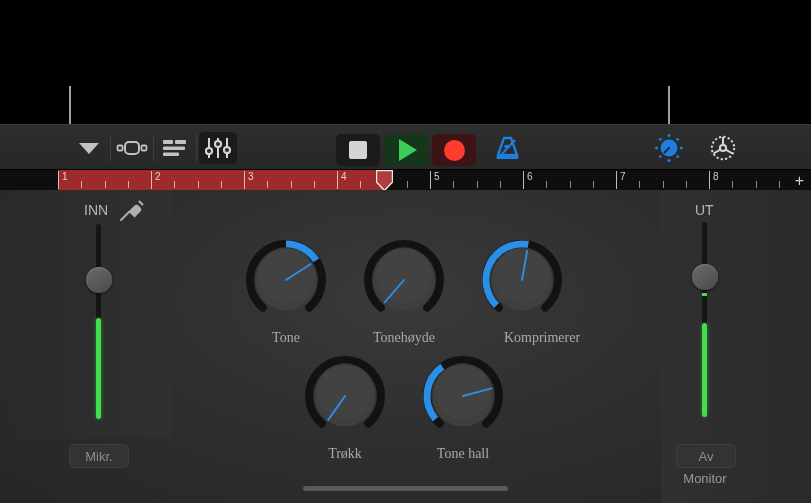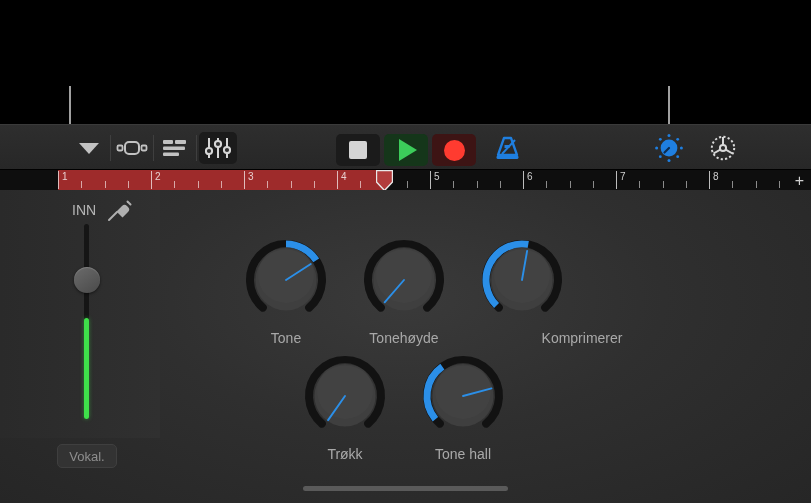--- a/index.html
+++ b/index.html
@@ -37,21 +37,21 @@
   .tick.major{top:1px;width:1px;height:18px;background:#bdbdbd;}
   .tick.major.red{background:#e0bcbc;}
   .tick.minor{top:11px;width:1px;height:7px;}
   .tick.minor.red{background:#d8a9a9;}
   #playhead{position:absolute;top:0;left:407px;width:17px;height:21px;}
   #plus{position:absolute;right:7px;top:3px;color:#d0d0d0;font-size:16px;line-height:15px;}
 
   
   #body{position:absolute;left:0;top:190px;width:811px;height:313px;
     background:radial-gradient(ellipse at 50% 35%, #3a3a3a 0%, #2f2f2f 45%, #262626 100%);}
-  #strip-left{position:absolute;left:0;top:0;width:160px;height:248px;
+  #strip-left{position:absolute;left:12px;top:0;width:160px;height:248px;
     background:linear-gradient(90deg,#2a2a2a,#303030);}
   #strip-right{position:absolute;right:0;top:0;width:150px;height:313px;
     background:linear-gradient(270deg,#2a2a2a,#303030);}
 
   .io-label{position:absolute;font-size:14px;color:#b6b6b6;}
 
   
   .fader{position:absolute;}
   .f-track{position:absolute;left:0;top:0;width:5px;border-radius:3px;background:#151515;}
   .f-green{position:absolute;left:0;width:5px;border-radius:3px;background:#3fe04a;
@@ -61,21 +61,21 @@
     background:linear-gradient(145deg,#6b6b6b,#4a4a4a);
     box-shadow:inset 0 1px 1px rgba(255,255,255,.18),0 1px 3px rgba(0,0,0,.55);}
 
   .pill{position:absolute;height:22px;border-radius:5px;background:#333;border:1px solid #3f3f3f;
     display:flex;align-items:center;justify-content:center;font-size:13px;color:#8e8e8e;}
   .sub-label{position:absolute;font-size:13px;color:#9a9a9a;text-align:center;}
 
   
   .knob{position:absolute;}
   .knob svg{display:block;}
-  .knob-lbl{position:absolute;width:180px;text-align:center;font-size:14px;color:#a9a9a9;}
+  .knob-lbl{position:absolute;width:180px;text-align:center;font-size:14px;color:#a9a9a9;font-family:Liberation Serif, serif;}
 
   
   #home-bar{position:absolute;left:303px;bottom:12px;width:205px;height:5px;border-radius:3px;background:#5a5a5a;}
 </style>
 </head>
 <body>
 
 <div id="app">
 
   <div class="leader" style="left:69px;top:86px;width:2px;height:122px;"></div>
@@ -235,23 +235,36 @@
         </g>
       </svg>
 
       <div class="fader" style="left:84px;top:34px;width:5px;height:195px;">
         <div class="f-track" style="height:195px;"></div>
         <div class="f-green" style="bottom:0;height:101px;"></div>
         <div class="f-tick" style="bottom:129px;"></div>
         <div class="f-knob" style="left:-10.5px;top:43px;"></div>
       </div>
 
-      <div class="pill" style="left:57px;top:254px;width:58px;">Vokal.</div>
-    </div>
-
+      <div class="pill" style="left:57px;top:254px;width:58px;">Mikr.</div>
+    </div>
+
+    <div id="strip-right">
+      <div class="io-label" style="left:34px;top:12px;">UT</div>
+
+      <div class="fader" style="left:41px;top:32px;width:5px;height:195px;">
+        <div class="f-track" style="height:195px;"></div>
+        <div class="f-green" style="bottom:0;height:94px;"></div>
+        <div class="f-tick" style="bottom:121px;"></div>
+        <div class="f-knob" style="left:-10.5px;top:42px;"></div>
+      </div>
+
+      <div class="pill" style="left:15px;top:254px;width:58px;">Av</div>
+      <div class="sub-label" style="left:-26px;top:281px;width:140px;">Monitor</div>
+    </div>
 
     <div id="knob-host">
         <div class="knob" style="left: 240px; top: 44px; width: 92px; height: 92px;">
           <svg width="92" height="92" viewBox="0 0 92 92">
             <path d="M 22.859646051284578 73.57759995228321 A 36 36 0 1 1 69.14035394871541 73.57759995228321" fill="none" stroke="#121212" stroke-width="8" stroke-linecap="round"></path>
             <path d="M 46 10 A 36 36 0 0 1 76.19214044603527 26.392994739459024" fill="none" stroke="#2b8fe8" stroke-width="7" stroke-linecap="butt"></path>
             <circle cx="46" cy="46" r="30.5" fill="#3f3f3f"></circle>
             <circle cx="46" cy="41" r="28" fill="#464646" opacity="0.55"></circle>
             <line x1="46" y1="46" x2="70.74078175439001" y2="29.9331484670567" stroke="#2b8fe8" stroke-width="1.9" stroke-linecap="round"></line>
           </svg>
@@ -268,21 +281,21 @@
         <div class="knob-lbl" style="left: 314px; top: 140px;">Tonehøyde</div>
         <div class="knob" style="left: 476px; top: 44px; width: 92px; height: 92px;">
           <svg width="92" height="92" viewBox="0 0 92 92">
             <path d="M 22.859646051284578 73.57759995228321 A 36 36 0 1 1 69.14035394871541 73.57759995228321" fill="none" stroke="#121212" stroke-width="8" stroke-linecap="round"></path>
             <path d="M 20.544155877284282 71.45584412271572 A 36 36 0 0 1 52.2513343960095 10.54692089156051" fill="none" stroke="#2b8fe8" stroke-width="7" stroke-linecap="butt"></path>
             <circle cx="46" cy="46" r="30.5" fill="#3f3f3f"></circle>
             <circle cx="46" cy="41" r="28" fill="#464646" opacity="0.55"></circle>
             <line x1="46" y1="46" x2="51.12262124117445" y2="16.948171286139864" stroke="#2b8fe8" stroke-width="1.9" stroke-linecap="round"></line>
           </svg>
         </div>
-        <div class="knob-lbl" style="left: 452px; top: 140px; padding-left: 40px;">Komprimerer</div>
+        <div class="knob-lbl" style="left: 412px; top: 140px; padding-left: 40px;">Komprimerer</div>
         <div class="knob" style="left: 299px; top: 160px; width: 92px; height: 92px;">
           <svg width="92" height="92" viewBox="0 0 92 92">
             <path d="M 22.859646051284578 73.57759995228321 A 36 36 0 1 1 69.14035394871541 73.57759995228321" fill="none" stroke="#121212" stroke-width="8" stroke-linecap="round"></path>
             <circle cx="46" cy="46" r="30.5" fill="#3f3f3f"></circle>
             <circle cx="46" cy="41" r="28" fill="#464646" opacity="0.55"></circle>
             <line x1="46" y1="46" x2="29.079495127644147" y2="70.16498530652527" stroke="#2b8fe8" stroke-width="1.9" stroke-linecap="round"></line>
           </svg>
         </div>
         <div class="knob-lbl" style="left: 255px; top: 256px;">Trøkk</div>
         <div class="knob" style="left: 417px; top: 160px; width: 92px; height: 92px;">

